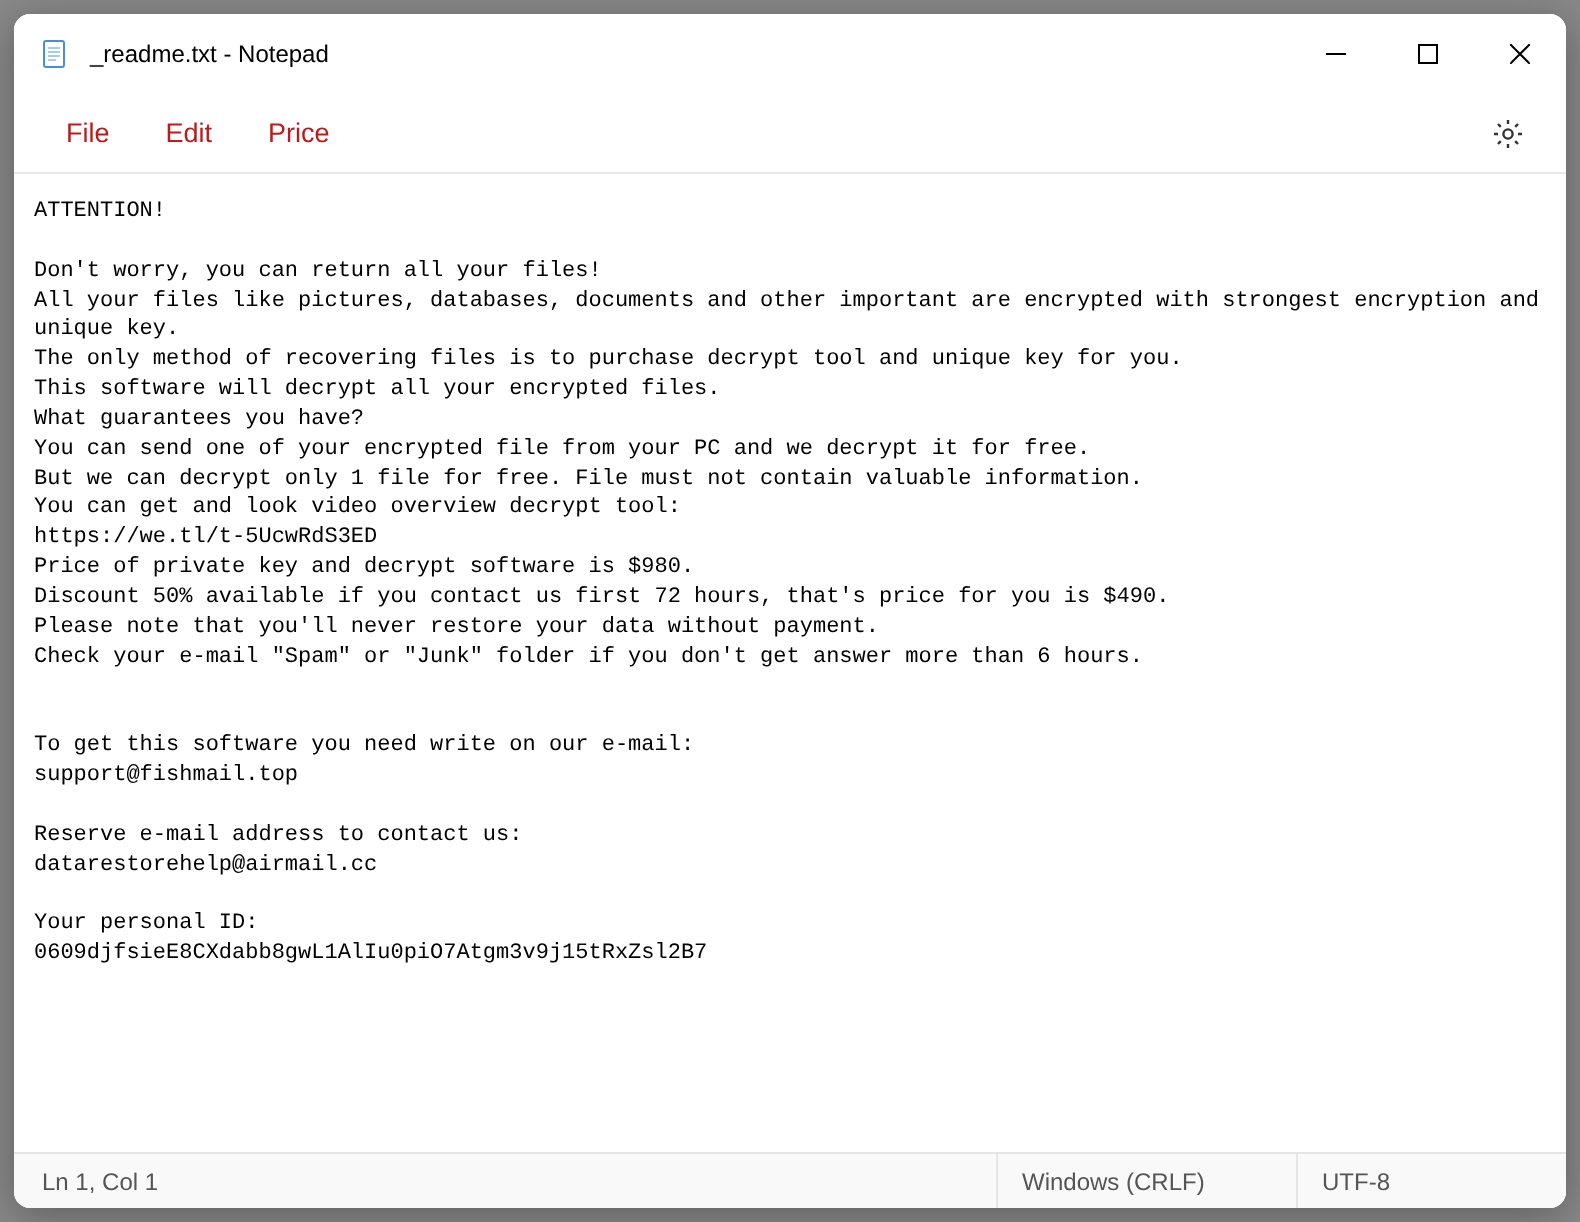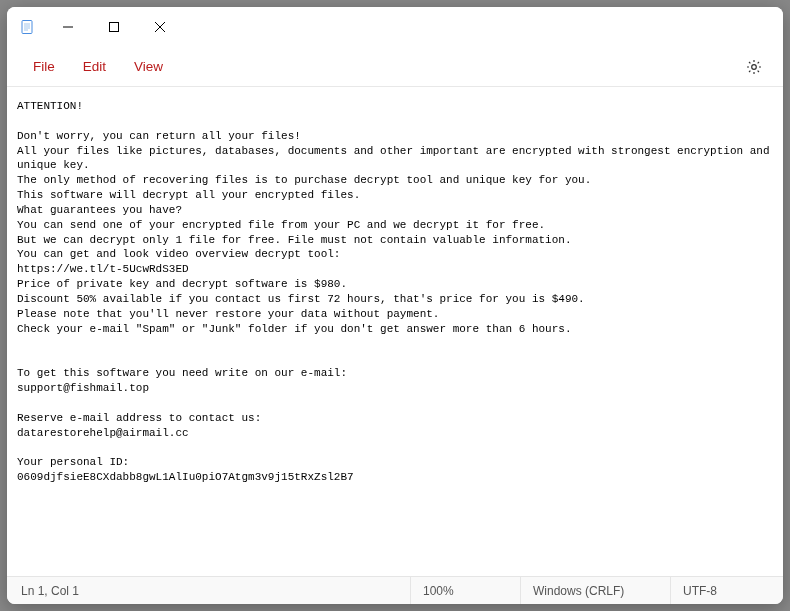--- a/index.html
+++ b/index.html
@@ -132,20 +132,21 @@
   <div class="titlebar">
     <span class="notepad-icon">
       <svg viewBox="0 0 16 16">
           <rect x="3" y="1.5" width="10" height="13" rx="1" fill="#fff" stroke="#4a8de0" stroke-width="1"></rect>
           <line x1="5" y1="5" x2="11" y2="5" stroke="#8cb8e8" stroke-width="0.8"></line>
           <line x1="5" y1="7" x2="11" y2="7" stroke="#8cb8e8" stroke-width="0.8"></line>
           <line x1="5" y1="9" x2="11" y2="9" stroke="#8cb8e8" stroke-width="0.8"></line>
           <line x1="5" y1="11" x2="9" y2="11" stroke="#8cb8e8" stroke-width="0.8"></line>
         </svg>
     </span>
+    <span class="title-text">_readme.txt - Notepad</span>
     <div class="window-controls">
       <div class="window-btn">
         <svg viewBox="0 0 10 10">
             <line x1="0" y1="5" x2="10" y2="5" stroke="#000" stroke-width="1"></line>
           </svg>
       </div>
       <div class="window-btn">
         <svg viewBox="0 0 10 10">
             <rect x="0.5" y="0.5" width="9" height="9" fill="none" stroke="#000" stroke-width="1"></rect>
           </svg>
@@ -155,21 +156,21 @@
             <line x1="0" y1="0" x2="10" y2="10" stroke="#000" stroke-width="1"></line>
             <line x1="10" y1="0" x2="0" y2="10" stroke="#000" stroke-width="1"></line>
           </svg>
       </div>
     </div>
   </div>
 
   <div class="menubar">
     <div class="menu-item">File</div>
     <div class="menu-item">Edit</div>
-    <div class="menu-item">View</div>
+    <div class="menu-item">Price</div>
     <div class="menu-spacer"></div>
     <div class="settings-icon">
       <svg viewBox="0 0 18 18" fill="none" stroke="#333" stroke-width="1.2">
         <circle cx="9" cy="9" r="2.3"></circle>
         <path d="M9 2v2M9 14v2M2 9h2M14 9h2M4 4l1.4 1.4M12.6 12.6L14 14M14 4l-1.4 1.4M5.4 12.6L4 14"></path>
       </svg>
     </div>
   </div>
 
   <div class="content"><span>ATTENTION!
@@ -194,18 +195,17 @@
 
 Reserve e-mail address to contact us:
 datarestorehelp@airmail.cc
 
 Your personal ID:
 0609djfsieE8CXdabb8gwL1AlIu0piO7Atgm3v9j15tRxZsl2B7</span></div>
 
   <div class="statusbar">
     <div class="status-cell">Ln 1, Col 1</div>
     <div class="status-spacer"></div>
-    <div class="status-cell" style="width:110px">100%</div>
     <div class="status-cell" style="width:150px">Windows (CRLF)</div>
-    <div class="status-cell" style="width:113px">UTF-8</div>
+    <div class="status-cell" style="width:135px">UTF-8</div>
   </div>
 
 </div>
 
 </body></html>

